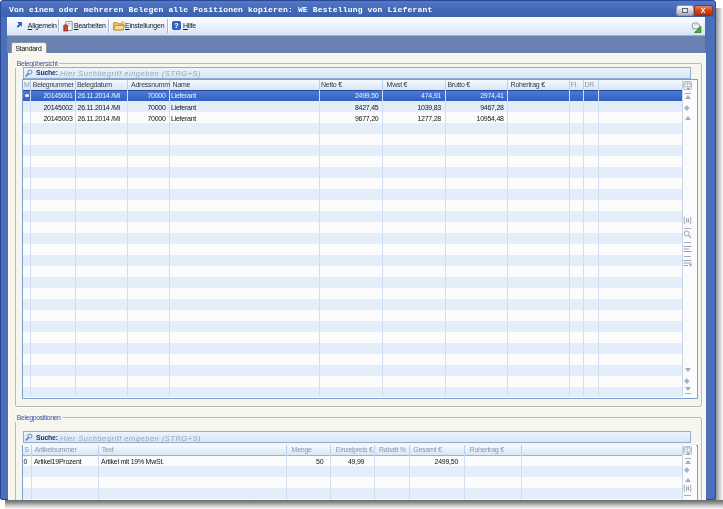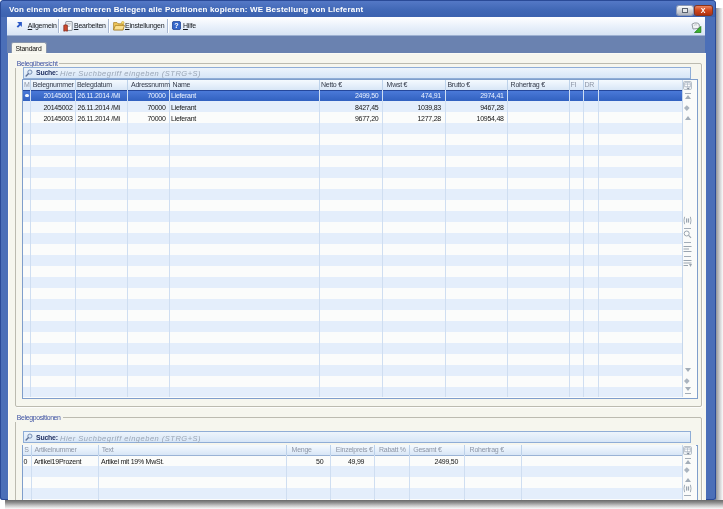--- a/index.html
+++ b/index.html
@@ -7,21 +7,21 @@
   .a{position:absolute;}
   .t{position:absolute;font-size:7px;line-height:11px;white-space:nowrap;letter-spacing:-0.25px;color:#161616;}
   .r{text-align:right;width:70px;}
   #sh-r{left:715px;top:8px;width:8px;height:494px;
         background:linear-gradient(90deg,#82858b,#aeb0b4 35%,#d4d5d7 65%,#f0f0f0 90%,#fafafa);}
   #sh-b{left:5px;top:500px;width:718px;height:9px;
         background:linear-gradient(180deg,#686868,#8f8f8f 30%,#c3c3c3 60%,#eeeeee 90%,#f8f8f8);}
   #win{left:0;top:0;width:716px;height:500px;background:#4b6fb8;border-radius:4px 4px 3px 3px;
        box-shadow:inset 0 0 0 1px #2a4a97;overflow:hidden;}
   #title{left:9px;top:2.5px;width:660px;height:13px;color:#ffffff;font-size:8px;font-weight:bold;
-         line-height:13px;letter-spacing:0.18px;white-space:nowrap;}
+         line-height:13px;letter-spacing:0.18px;white-space:nowrap;font-family:Liberation Mono, monospace;}
   #titlebar{left:1px;top:1px;width:714px;height:16px;border-radius:3px 3px 0 0;
         background:linear-gradient(180deg,#5478c6,#4168b6 55%,#3c62af);}
   .wbtn{top:5.5px;height:9px;border-radius:2px;}
   #b-max{left:677px;width:16px;background:linear-gradient(180deg,#fdfdfd,#cfd2d8 50%,#aeb3bd);
          box-shadow:0 0 0 1px #8d99b5;}
   #b-max div{position:absolute;left:5px;top:2px;width:4px;height:3.5px;border:1px solid #5c6470;background:#e8eaec;}
   #b-x{left:694.5px;width:17px;background:linear-gradient(180deg,#ea8661,#d14a20 45%,#b03010);
        box-shadow:0 0 0 1px #8b3318;color:#fff;font-size:7px;font-weight:bold;text-align:center;line-height:9.5px;}
   #tbar{left:7px;top:17px;width:698px;height:18px;
         background:linear-gradient(180deg,#ffffff,#e8f0fa 55%,#d8e4f4);border-bottom:1px solid #9db1d2;}

